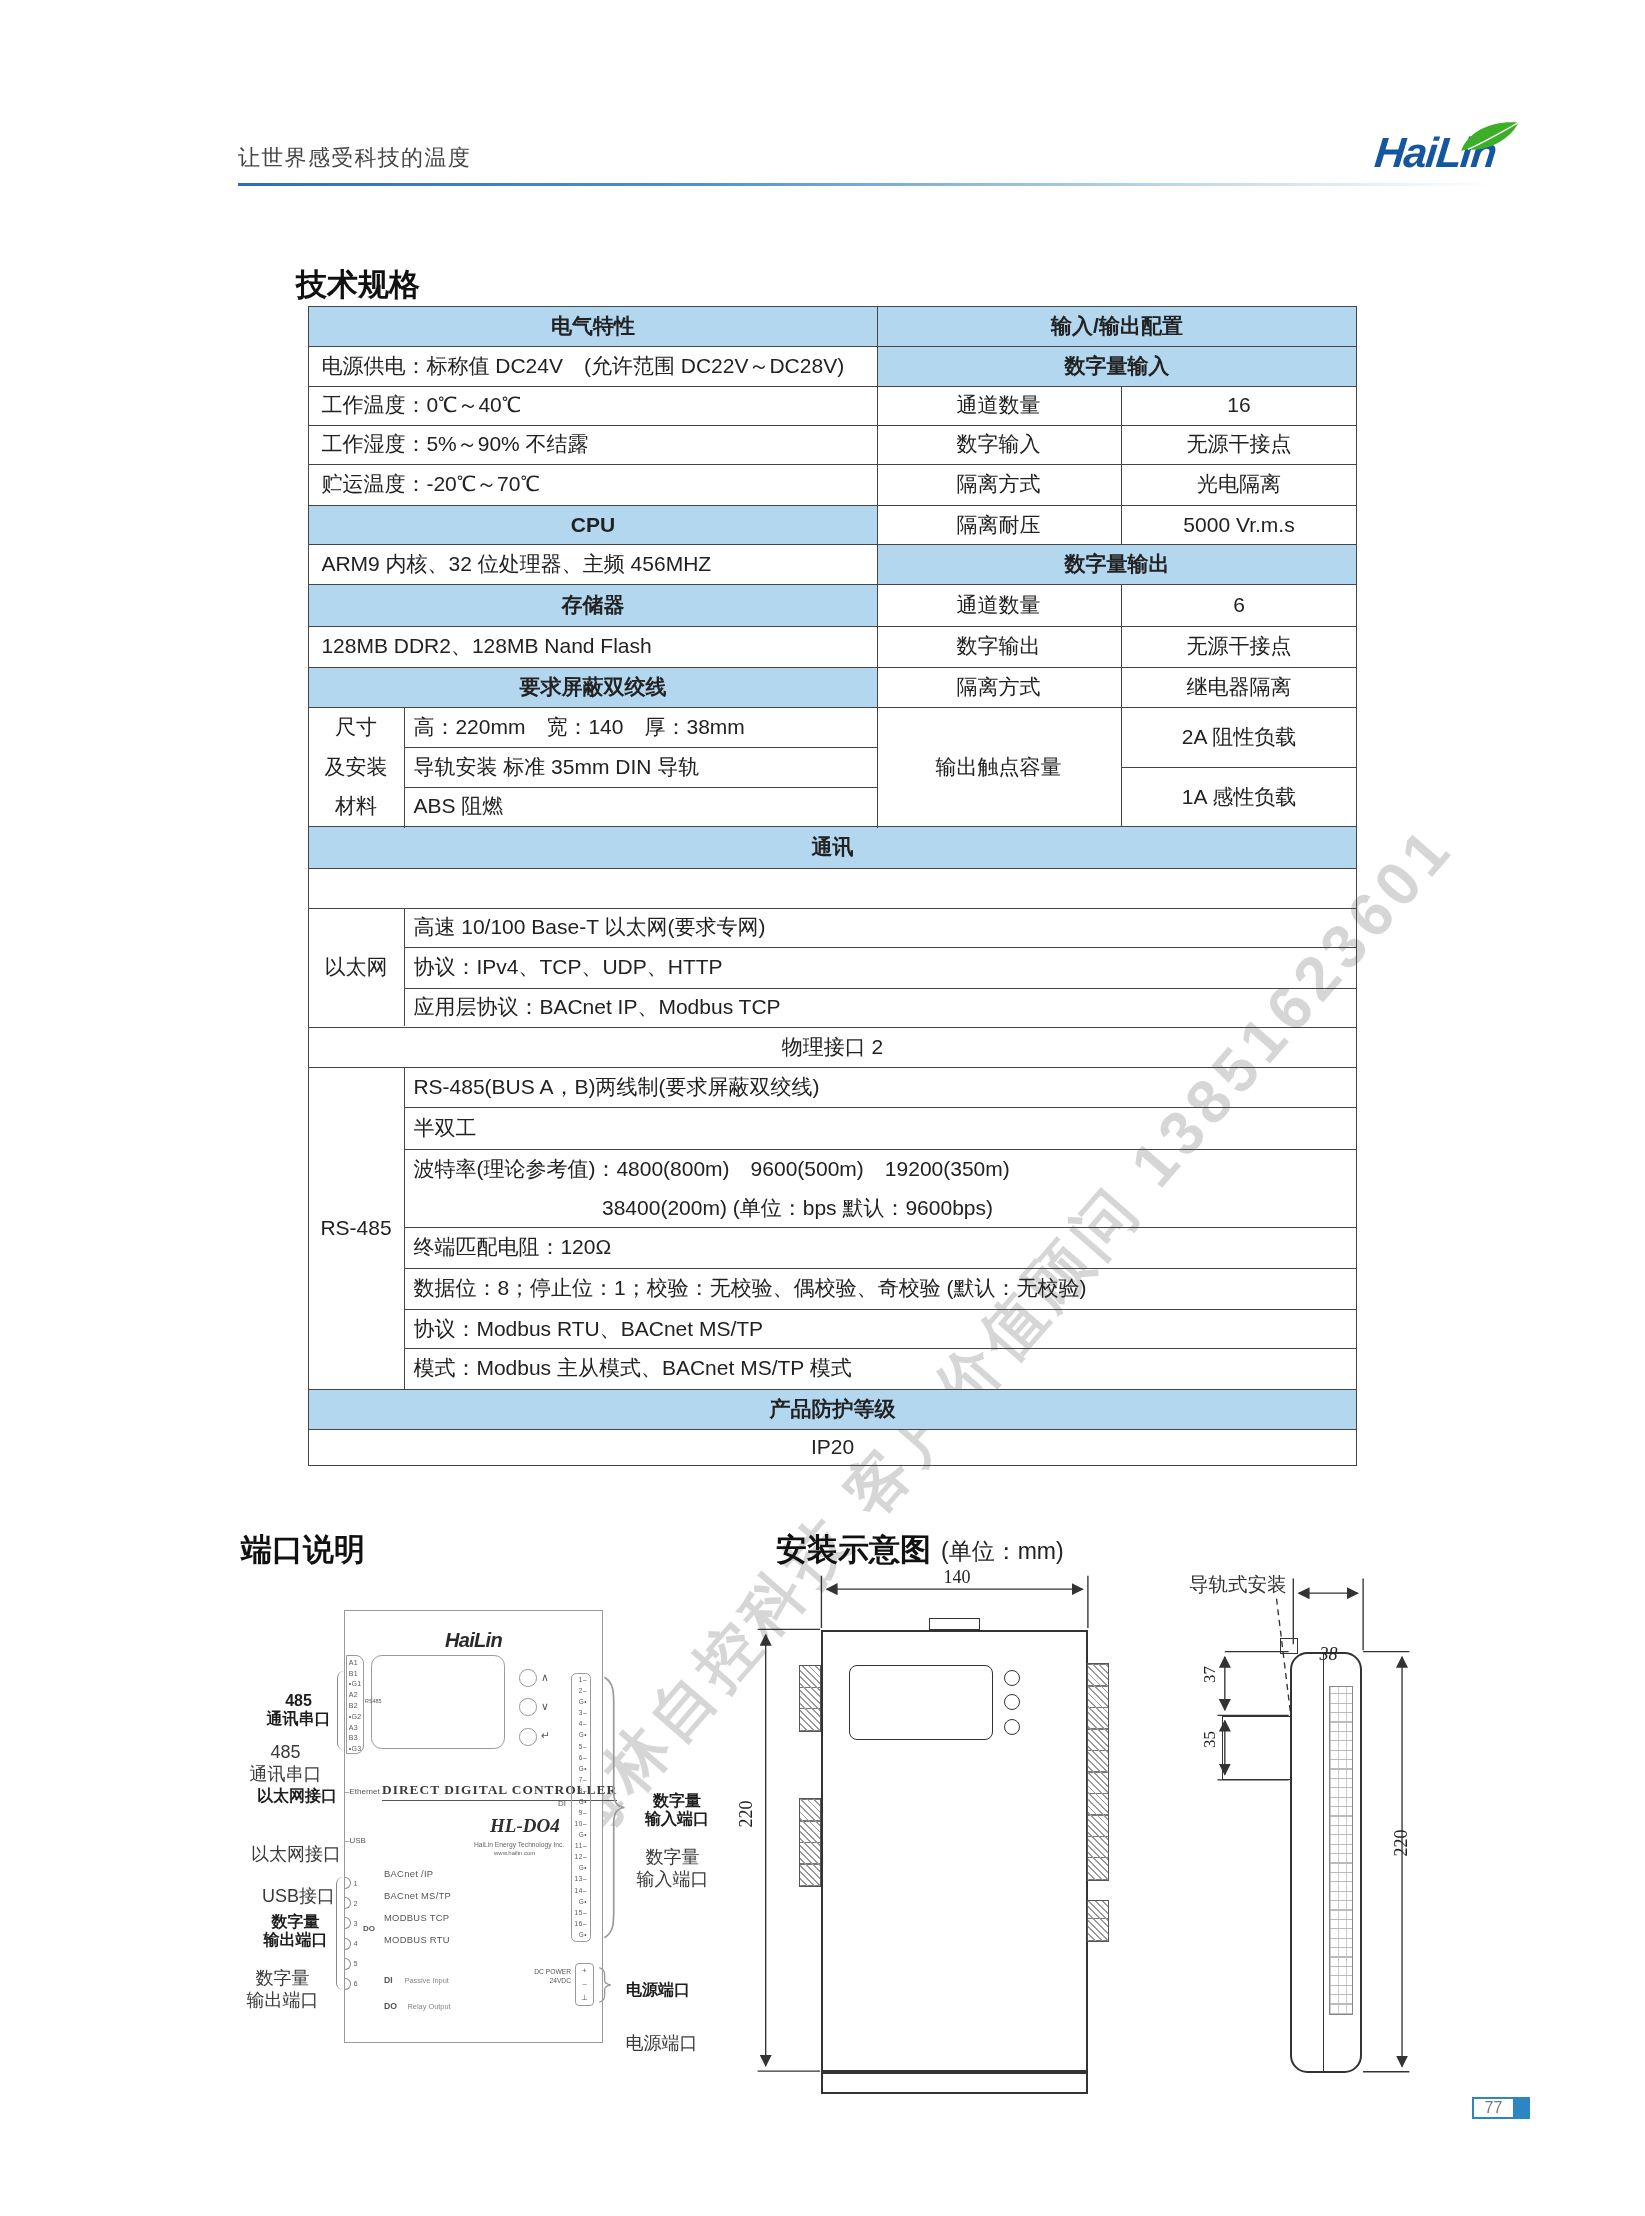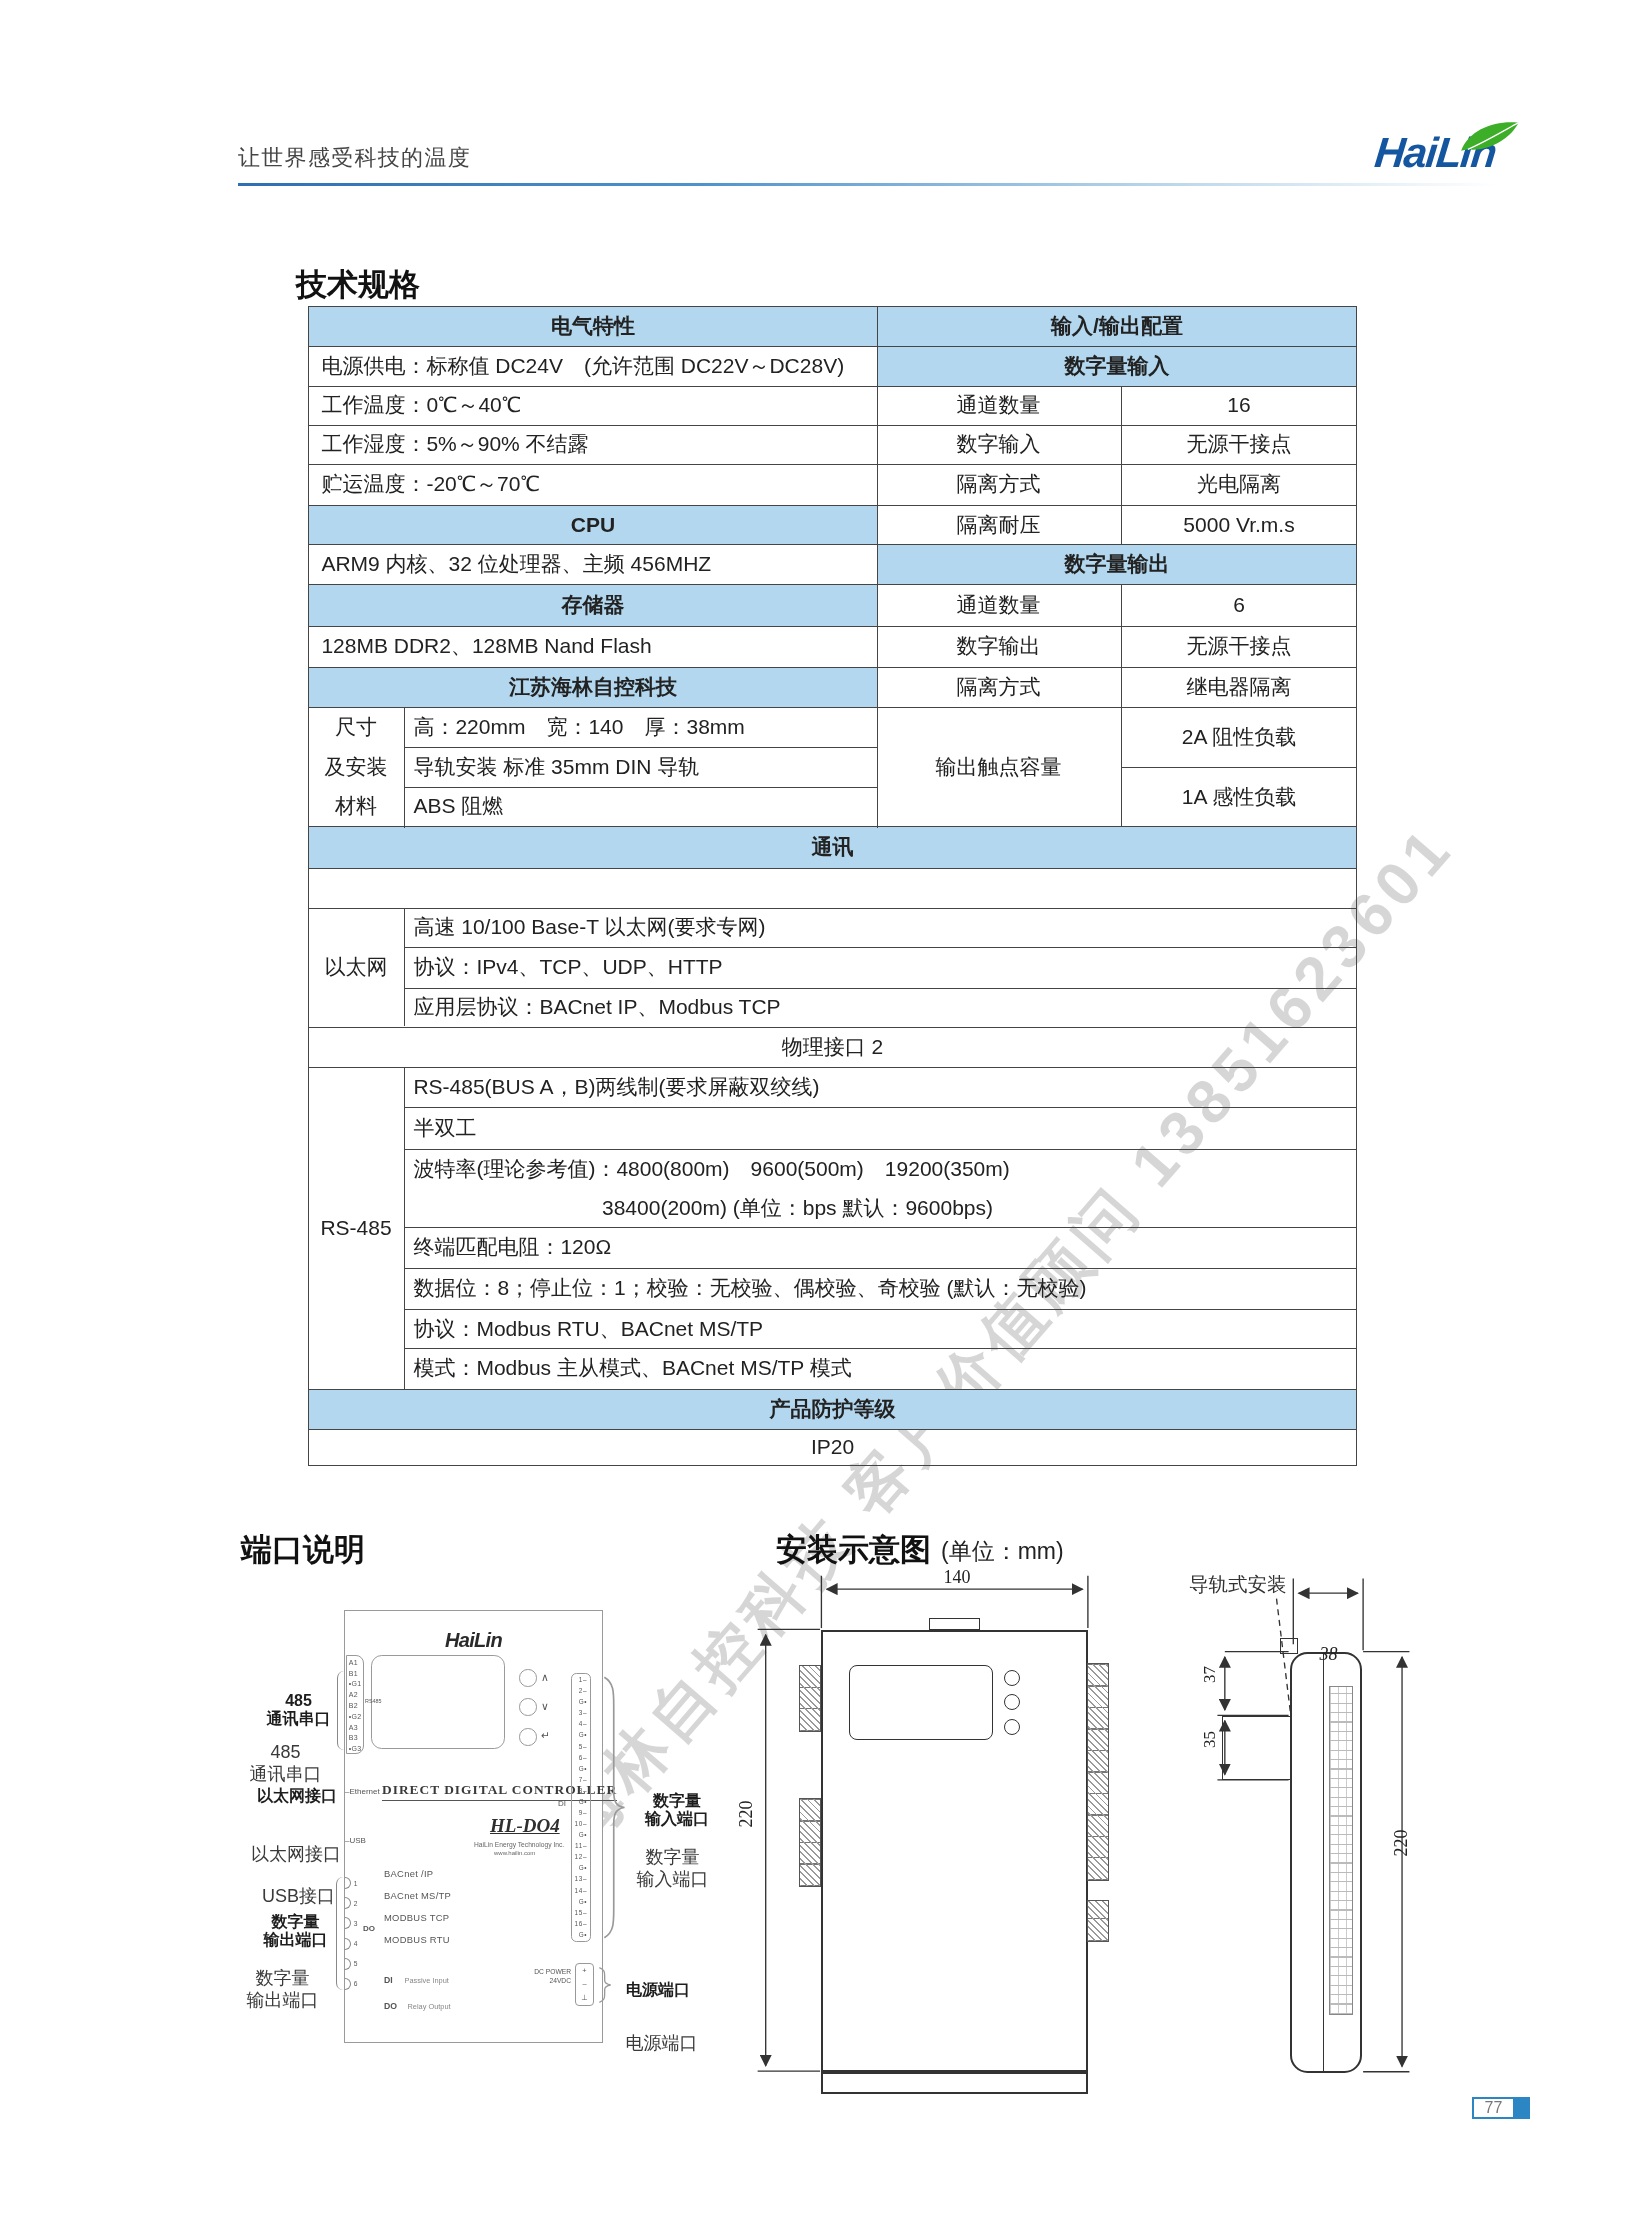--- a/index.html
+++ b/index.html
@@ -69,21 +69,21 @@
   </svg>
 
   <div class="h1" style="left:296px;top:264px;">技术规格</div>
 
   <div class="c blue" style="left:308px;top:306px;width:570px;height:40px;">电气特性</div>
   <div class="c blue" style="left:877px;top:306px;width:480px;height:40px;">输入/输出配置</div>
   <div class="c blue" style="left:877px;top:346px;width:480px;height:40px;">数字量输入</div>
   <div class="c blue" style="left:308px;top:505px;width:570px;height:40px;">CPU</div>
   <div class="c blue" style="left:877px;top:544px;width:480px;height:40px;">数字量输出</div>
   <div class="c blue" style="left:308px;top:584px;width:570px;height:42px;">存储器</div>
-  <div class="c blue" style="left:308px;top:667px;width:570px;height:40px;">江苏海林自控科技</div>
+  <div class="c blue" style="left:308px;top:667px;width:570px;height:40px;">要求屏蔽双绞线</div>
   <div class="c blue" style="left:308px;top:826px;width:1049px;height:42px;">通讯</div>
   <div class="c blue" style="left:308px;top:1389px;width:1049px;height:40px;">产品防护等级</div>
 
   <div class="c lft" style="left:308px;top:346px;width:570px;height:40px;">电源供电：标称值 DC24V　(允许范围 DC22V～DC28V)</div>
   <div class="c lft" style="left:308px;top:386px;width:570px;height:39px;">工作温度：0℃～40℃</div>
   <div class="c lft" style="left:308px;top:425px;width:570px;height:39px;">工作湿度：5%～90%  不结露</div>
   <div class="c lft" style="left:308px;top:464px;width:570px;height:40px;">贮运温度：-20℃～70℃</div>
   <div class="c lft" style="left:308px;top:544px;width:570px;height:40px;">ARM9 内核、32 位处理器、主频 456MHZ</div>
   <div class="c lft" style="left:308px;top:626px;width:570px;height:41px;">128MB DDR2、128MB Nand Flash</div>
 
@@ -196,21 +196,21 @@
       <span>A3</span>
       <span>B3</span>
       <span>•G3</span>
     </div>
   <div class="devtxt" style="left:365px;top:1698px;font-size:5.4px;line-height:6px;width:15px;">RS485</div>
 
   <div class="devtxt" style="left:345px;top:1787px;font-size:8px;">–Ethernet</div>
   <div class="devtxt" style="left:345px;top:1836px;font-size:8px;">–USB</div>
 
   <div class="abs" style="left:382px;top:1782px;font-family:'Liberation Serif',serif;font-size:13.4px;font-weight:bold;letter-spacing:1px;color:#3a3a3a;border-bottom:1.3px solid #555;padding-bottom:2px;">DIRECT DIGITAL CONTROLLER</div>
-  <div class="abs" style="left:490px;top:1815px;font-family:'Liberation Serif',serif;font-size:19px;font-weight:bold;font-style:italic;color:#2f2f2f;text-decoration:underline;">HL-DO4</div>
+  <div class="abs" style="left:490px;top:1815px;font-family:'Liberation Serif',serif;font-size:19px;font-weight:bold;font-style:italic;color:#2f2f2f;">HL-DO4</div>
   <div class="abs" style="left:474px;top:1841px;font-size:6.7px;color:#666;">HaiLin Energy Technology Inc.</div>
   <div class="abs" style="left:494px;top:1850px;font-size:6px;color:#666;">www.hailin.com</div>
 
   <div class="strip proto" style="left:384px;top:1862px;width:121px;height:89px;">
       <span>BACnet /IP</span>
       <span>BACnet MS/TP</span>
       <span>MODBUS TCP</span>
       <span>MODBUS RTU</span>
     </div>
 

